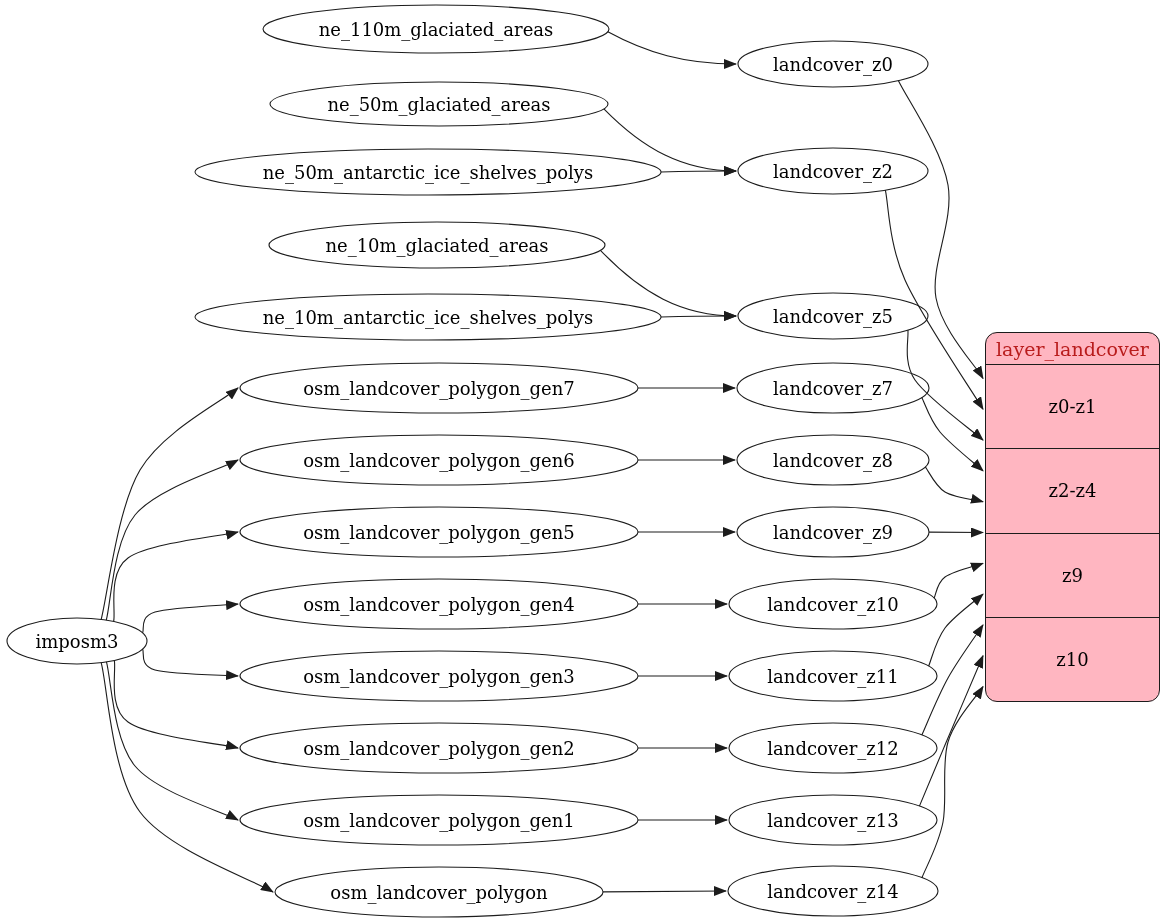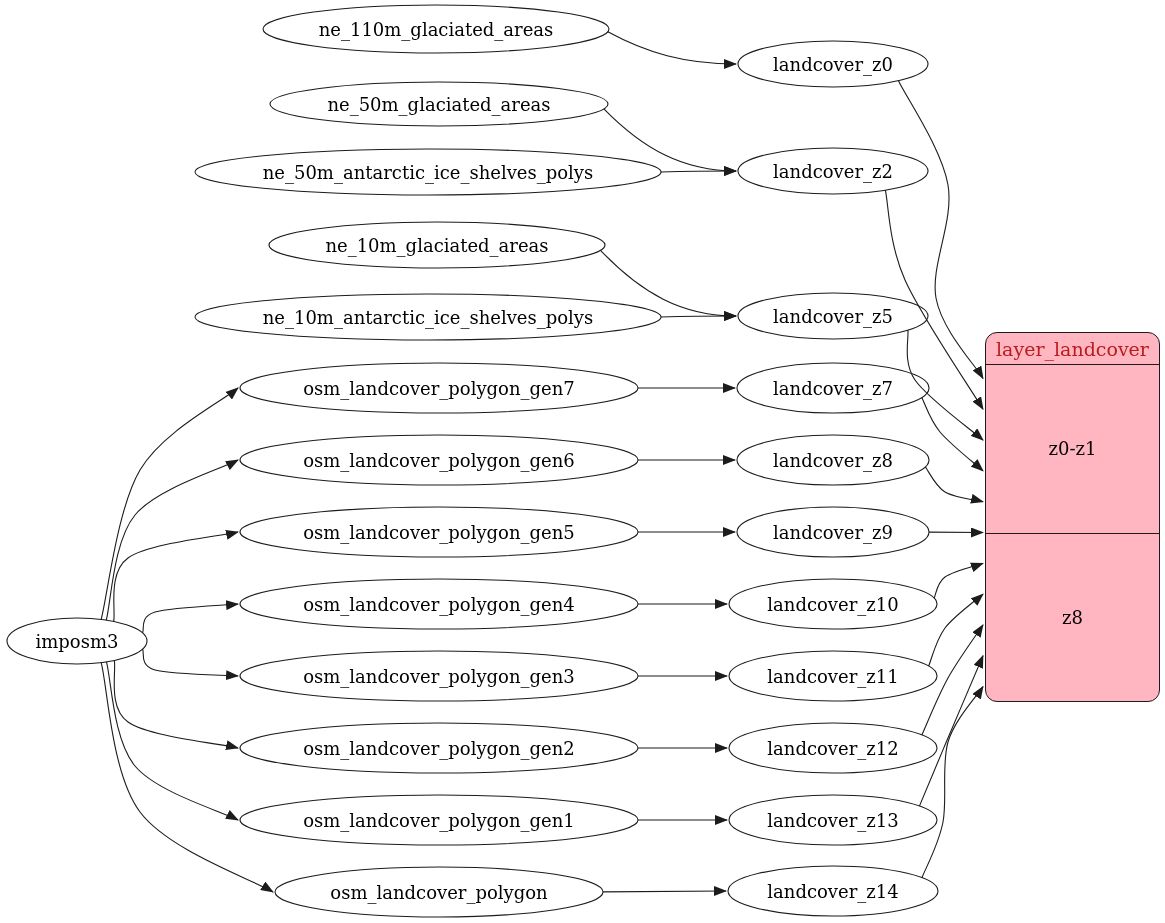--- a/index.html
+++ b/index.html
@@ -153,15 +153,17 @@
       <path d="M 928.9994666711111 532.0833328703742 C 945.1996266697778 532.3541665046309, 961.3997866684444 532.5, 983 532.5" fill="none" stroke="#1c1c1c" stroke-width="1.1" marker-end="url(#arrow)"></path>
       <path d="M 934.1036453876704 598.1410576376479 C 935.9197044897254 594.6175480313733, 936.8506075646118 582.8038126365777, 945 577 C 953.1493924353882 571.1961873634223, 976.6666666666666 565.5984848484848, 983 563.3181818181818" fill="none" stroke="#1c1c1c" stroke-width="1.1" marker-end="url(#arrow)"></path>
       <path d="M 928.591083121878 666.1520175355208 C 931.325902601565 659.7933479462673, 935.9318471869797 640.0026089831929, 945 628 C 954.0681528130203 615.9973910168071, 976.6666666666666 599.780303030303, 983 594.1363636363636" fill="none" stroke="#1c1c1c" stroke-width="1.1" marker-end="url(#arrow)"></path>
       <path d="M 921.8366497839016 735.0013263276064 C 926.1972081532514 725.5011052730054, 937.806108297317 696.3411301455102, 948 678 C 958.193891702683 659.6588698544898, 977.1666666666666 633.7954545454546, 983 624.9545454545455" fill="none" stroke="#1c1c1c" stroke-width="1.1" marker-end="url(#arrow)"></path>
       <path d="M 919.4143464054529 806.0897235997404 C 923.6786220045441 795.9081029997836, 934.4023910675755 770.0528327211689, 945 745 C 955.5976089324245 719.9471672788311, 976.6666666666666 670.6439393939394, 983 655.7727272727273" fill="none" stroke="#1c1c1c" stroke-width="1.1" marker-end="url(#arrow)"></path>
       <path d="M 921.9488464104033 877.715432029615 C 925.4573720086695 868.4295266913459, 938.6581410684006 844.6192386716025, 943 822 C 947.3418589315994 799.3807613283975, 941.3333333333334 764.5681818181819, 948 742 C 954.6666666666666 719.4318181818181, 977.1666666666666 695.8257575757575, 983 686.590909090909" fill="none" stroke="#1c1c1c" stroke-width="1.1" marker-end="url(#arrow)"></path>
     </svg>
   <div id="record" style="left: 985px; top: 332px; width: 175px; height: 370px; background: rgb(255, 182, 193);">
     <div class="rec-title" style="flex: 0 0 31px;">layer_landcover</div>
   <div class="rec-row">z0-z1</div>
-      <div class="rec-row">z8</div>
+      <div class="rec-row">z2-z4</div>
+      <div class="rec-row">z9</div>
+      <div class="rec-row">z10</div>
     </div>
 </div>
 
 </body></html>

